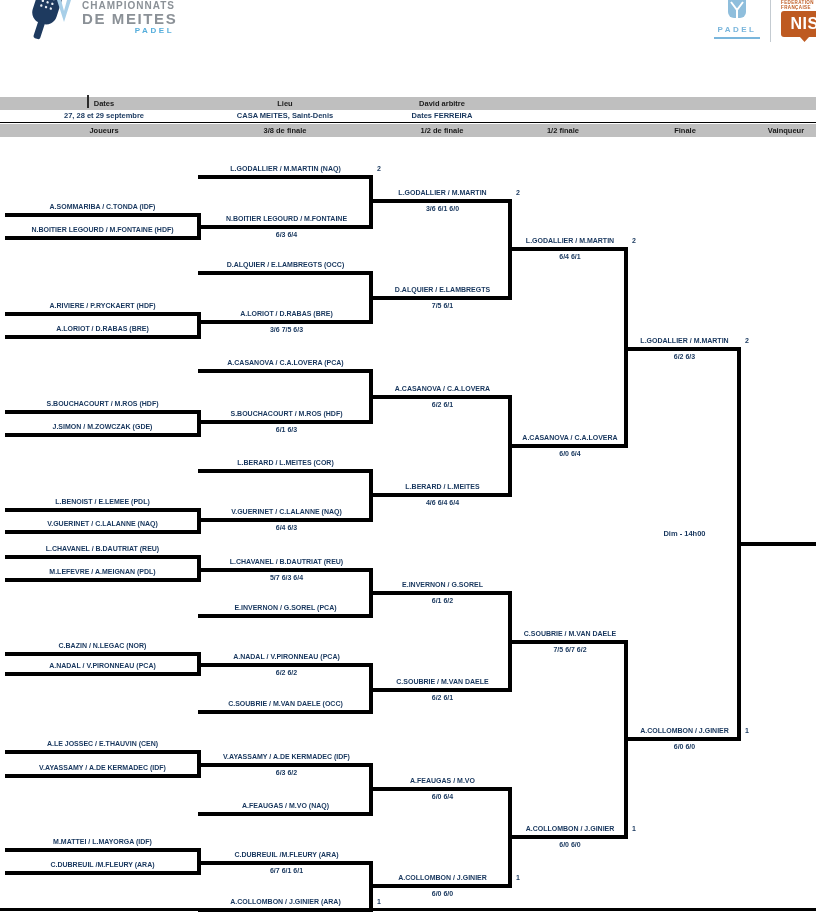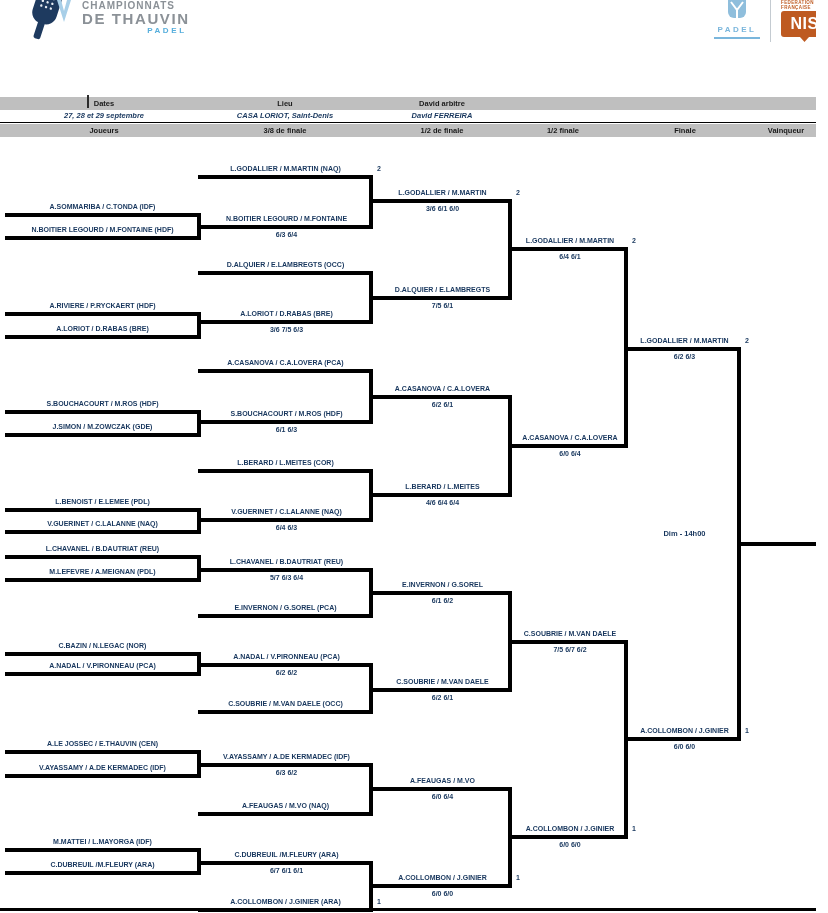--- a/index.html
+++ b/index.html
@@ -24,21 +24,21 @@
   .fft-top{font-size:4.5px;font-weight:bold;color:#be5a21;letter-spacing:.4px;line-height:4.5px;}
   .fft-box{margin-top:1px;width:47px;height:26px;background:#be5a21;border-radius:3px;
            color:#fff;font-weight:bold;font-size:16px;text-align:center;line-height:26px;letter-spacing:.5px;}
   .fft-tab{width:9px;height:5px;background:#be5a21;margin-left:19px;clip-path:polygon(0 0,100% 0,50% 100%);}
   
   .band{position:absolute;left:0;width:828px;height:13px;background:#bfbfbf;}
   .band1{top:97px;} .band2{top:124px;}
   .rule{position:absolute;left:0;top:122px;width:828px;height:1px;background:#000;}
   .cell{position:absolute;font-size:7.5px;font-weight:bold;text-align:center;white-space:nowrap;height:11px;line-height:11px;}
   .band-label{color:#1a1a1a;}
-  .value-label{color:#17365d;font-style:italic;}
+  .value-label{color:#17365d;}
   .text-cursor{position:absolute;left:87px;top:95px;width:2px;height:13px;background:#2b2b2b;}
   
   .line-h{position:absolute;height:4px;background:#000;}
   .line-v{position:absolute;width:4px;background:#000;}
   .bk-name{position:absolute;font-size:7px;font-weight:bold;color:#17365d;text-align:center;
            white-space:nowrap;height:10px;line-height:10px;}
   .bk-score{position:absolute;font-size:7px;font-weight:bold;color:#17365d;text-align:center;
            white-space:nowrap;height:10px;line-height:10px;}
   .bk-seed{position:absolute;font-size:7px;font-weight:bold;color:#17365d;height:10px;line-height:10px;}
   .final-time{position:absolute;left:628px;top:529px;width:113px;text-align:center;
@@ -64,21 +64,21 @@
             <circle cx="23" cy="3" r="1.2"></circle>
           <circle cx="13" cy="8" r="1.2"></circle>
             <circle cx="18" cy="8" r="1.2"></circle>
             <circle cx="23" cy="8" r="1.2"></circle>
         </g>
       </g>
       <path d="M31 0 L38 22 L45 0 L41 0 L38 11 L35 0 Z" fill="#a8cfe8"></path>
     </svg>
     <div class="hdr-text">
       <div class="hdr-l1">CHAMPIONNATS</div>
-      <div class="hdr-l2">DE THAUVIN</div>
+      <div class="hdr-l2">DE MEITES</div>
       <div class="hdr-l3">PADEL</div>
     </div>
   </div>
 
 
   <div class="padel-logo">
     <svg width="30" height="20" viewBox="0 0 30 20">
       <rect x="6" y="-8" width="18" height="26" rx="6" fill="#8fbedc"></rect>
       <path d="M15 18 L15 8 M15 10 L9 2 M15 10 L21 2" stroke="#fff" stroke-width="2" fill="none"></path>
     </svg>
@@ -97,22 +97,22 @@
 
   <div class="band band1"></div>
   <div class="rule"></div>
   <div class="band band2"></div>
   <div class="text-cursor"></div>
   <div id="info-layer">
       <div class="cell band-label" style="left: 14px; top: 98px; width: 180px;">Dates</div>
       <div class="cell band-label" style="left: 195px; top: 98px; width: 180px;">Lieu</div>
       <div class="cell band-label" style="left: 352px; top: 98px; width: 180px;">David arbitre</div>
       <div class="cell value-label" style="left: 14px; top: 110px; width: 180px;">27, 28 et 29 septembre</div>
-      <div class="cell value-label" style="left: 195px; top: 110px; width: 180px;">CASA LORIOT, Saint-Denis</div>
-      <div class="cell value-label" style="left: 352px; top: 110px; width: 180px;">David FERREIRA</div>
+      <div class="cell value-label" style="left: 195px; top: 110px; width: 180px;">CASA MEITES, Saint-Denis</div>
+      <div class="cell value-label" style="left: 352px; top: 110px; width: 180px;">Dates FERREIRA</div>
       <div class="cell band-label" style="left: 14px; top: 125px; width: 180px;">Joueurs</div>
       <div class="cell band-label" style="left: 195px; top: 125px; width: 180px;">3/8 de finale</div>
       <div class="cell band-label" style="left: 352px; top: 125px; width: 180px;">1/2 de finale</div>
       <div class="cell band-label" style="left: 473px; top: 125px; width: 180px;">1/2 finale</div>
       <div class="cell band-label" style="left: 595px; top: 125px; width: 180px;">Finale</div>
       <div class="cell band-label" style="left: 696px; top: 125px; width: 180px;">Vainqueur</div>
     </div>
 
   <div id="bracket">
       <div class="line-h" style="left: 198px; top: 175px; width: 175px;"></div>

